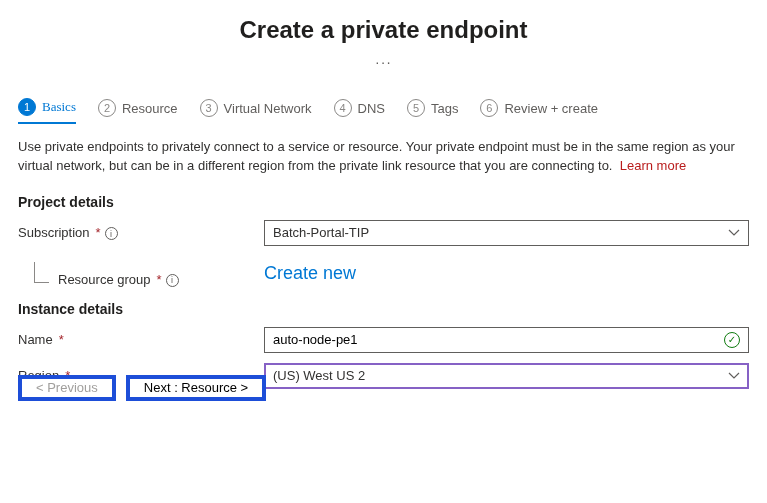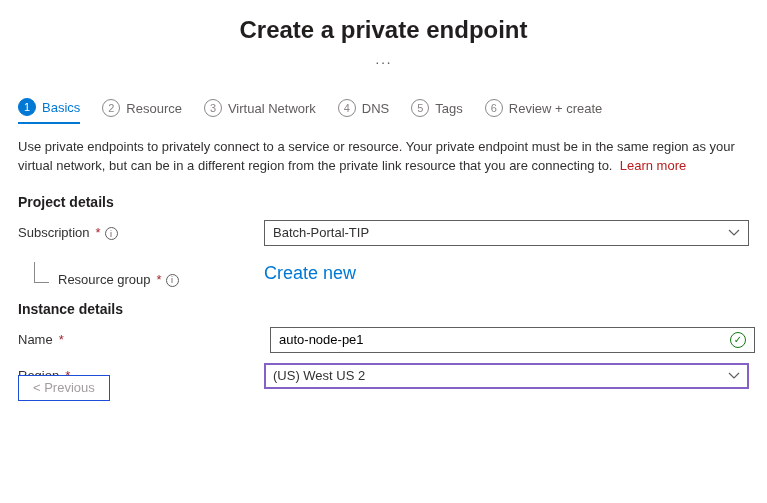--- a/index.html
+++ b/index.html
@@ -20,21 +20,21 @@
   .tab { display: flex; align-items: center; gap: 6px; padding-bottom: 6px; cursor: pointer; color: #605e5c; }
   .tab.active { color: #0078d4; border-bottom: 2px solid #0078d4; }
   .step-circle {
     width: 18px; height: 18px; border-radius: 50%;
     border: 1px solid #8a8886; color: #8a8886;
     display: flex; align-items: center; justify-content: center;
     font-size: 11px;
   }
   .tab.active .step-circle { background: #0078d4; border-color: #0078d4; color: #fff; }
   .tab-label { font-size: 13px; }
-  .tab.active .tab-label { font-weight: 400; }
+  .tab.active .tab-label { font-weight: 400; font-family: Liberation Serif, serif; }
   .desc { font-size: 13px; color: #323130; line-height: 1.45; margin-bottom: 18px; }
   .link { color: #b91c1c; cursor: pointer; }
   .section-title { font-size: 14px; font-weight: 700; margin: 14px 0 10px 0; color: #201f1e; }
   .field-row { display: flex; align-items: center; margin-bottom: 10px; }
   .field-label { width: 246px; display: flex; align-items: flex-end; gap: 4px; font-size: 13px; color: #323130; }
   .indent { padding-left: 40px; position: relative; margin-top: 16px; }
   .indent::before {
     content: "";
     position: absolute;
     left: 16px; top: -10px;
@@ -70,21 +70,21 @@
     display: flex; align-items: center; justify-content: center;
     font-size: 10px; flex: none;
   }
   .sublink { font-size: 18px; color: #0078d4; cursor: pointer; margin-top: 4px; display: inline-block; }
   .footer {
     position: absolute; left: 18px; bottom: 14px;
     display: flex; gap: 10px;
   }
   .btn {
     height: 26px; padding: 8px 14px;
-    border: 1px solid #1d4ed8; background: #fff;
+    border: 4px solid #1d4ed8; background: #fff;
     font-size: 13px; cursor: pointer;
     display: flex; align-items: center; margin-top: 10px;
   }
   .btn.disabled { color: #a19f9d; cursor: default; }
 </style>
 </head>
 <body>
 
 <div class="title-row">
   <h1>Create a private endpoint</h1>
@@ -152,21 +152,21 @@
 </div>
 
 <div class="section-title">Instance details</div>
 
 <div class="field-row">
   <div class="field-label">
     <span>Name</span>
       <span class="req">*</span>
   </div>
   <div class="control-col">
-    <div class="textbox" style="justify-content:flex-start;gap:24px;margin-left:6px;">
+    <div class="textbox" style="justify-content:flex-start;gap:24px;">
       <input type="text" value="auto-node-pe1" style="">
       <span class="check-round">✓</span>
     </div>
   </div>
 </div>
 
 <div class="field-row">
   <div class="field-label">
     <span>Region</span>
       <span class="req">*</span>
@@ -176,13 +176,14 @@
       <span>(US) West US 2</span>
       <svg class="chevron" viewBox="0 0 12 12">
           <path d="M1 3 L6 8 L11 3" fill="none" stroke="#605e5c" stroke-width="1.2"></path>
         </svg>
     </div>
   </div>
 </div>
 
 <div class="footer">
   <button class="btn disabled">&lt; Previous</button>
+  <button class="btn">Next : Resource &gt;</button>
 </div>
 
 </body></html>

